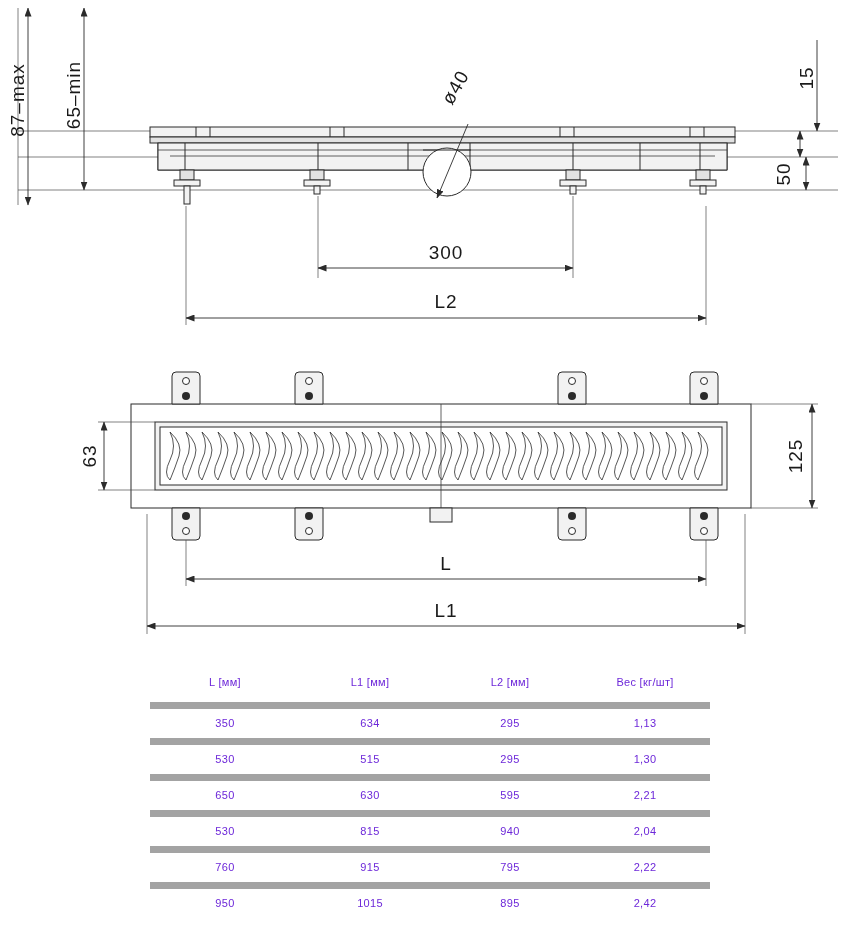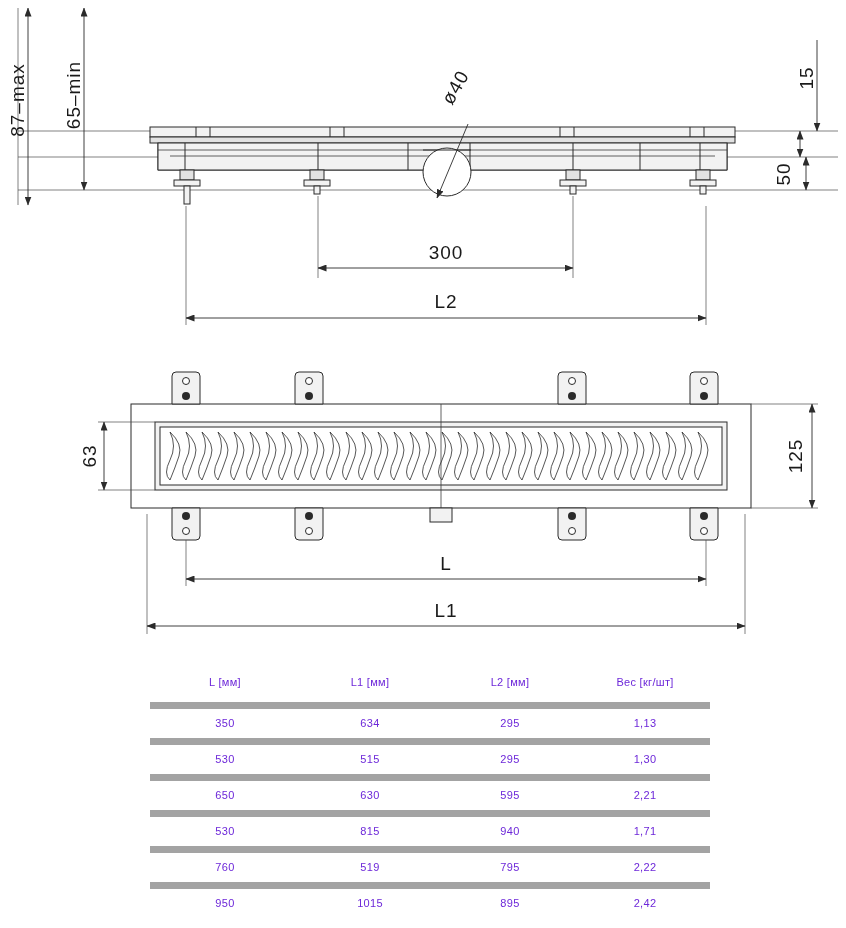--- a/index.html
+++ b/index.html
@@ -338,25 +338,25 @@
       <tr class="row-line">
         <td>650</td>
         <td>630</td>
         <td>595</td>
         <td>2,21</td>
       </tr>
       <tr class="row-line">
         <td>530</td>
         <td>815</td>
         <td>940</td>
-        <td>1,71</td>
+        <td>2,04</td>
       </tr>
       <tr class="row-line">
         <td>760</td>
-        <td>519</td>
+        <td>915</td>
         <td>795</td>
         <td>2,22</td>
       </tr>
       <tr class="row-line">
         <td>950</td>
         <td>1015</td>
         <td>895</td>
         <td>2,42</td>
       </tr>
     </tbody>

